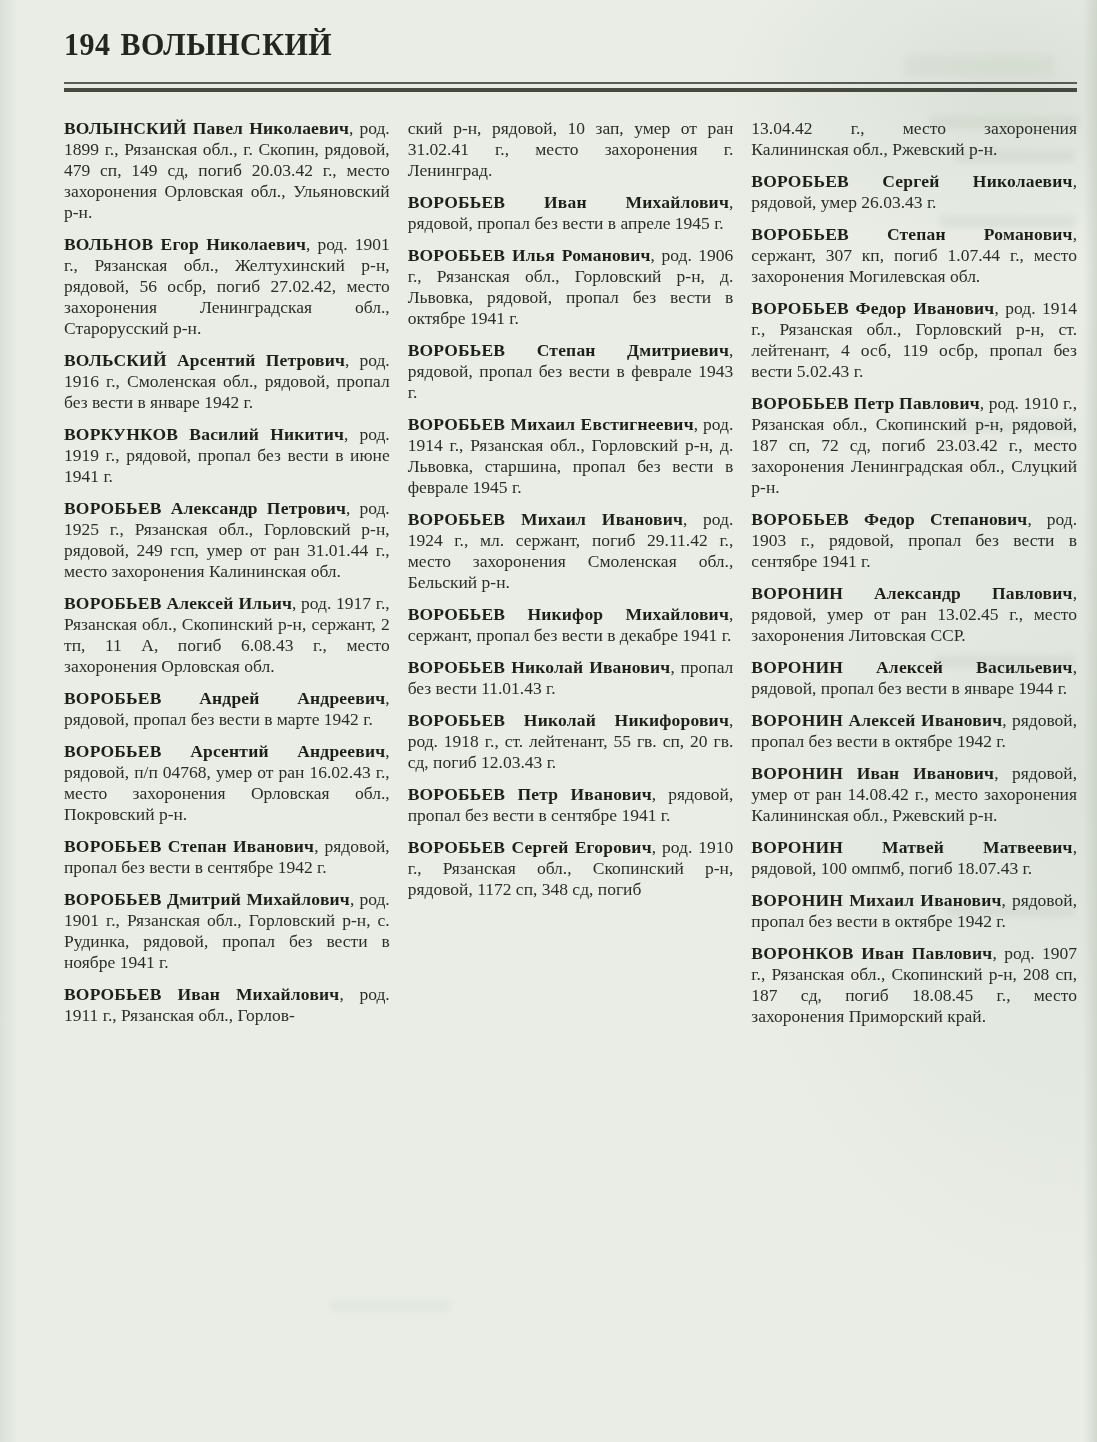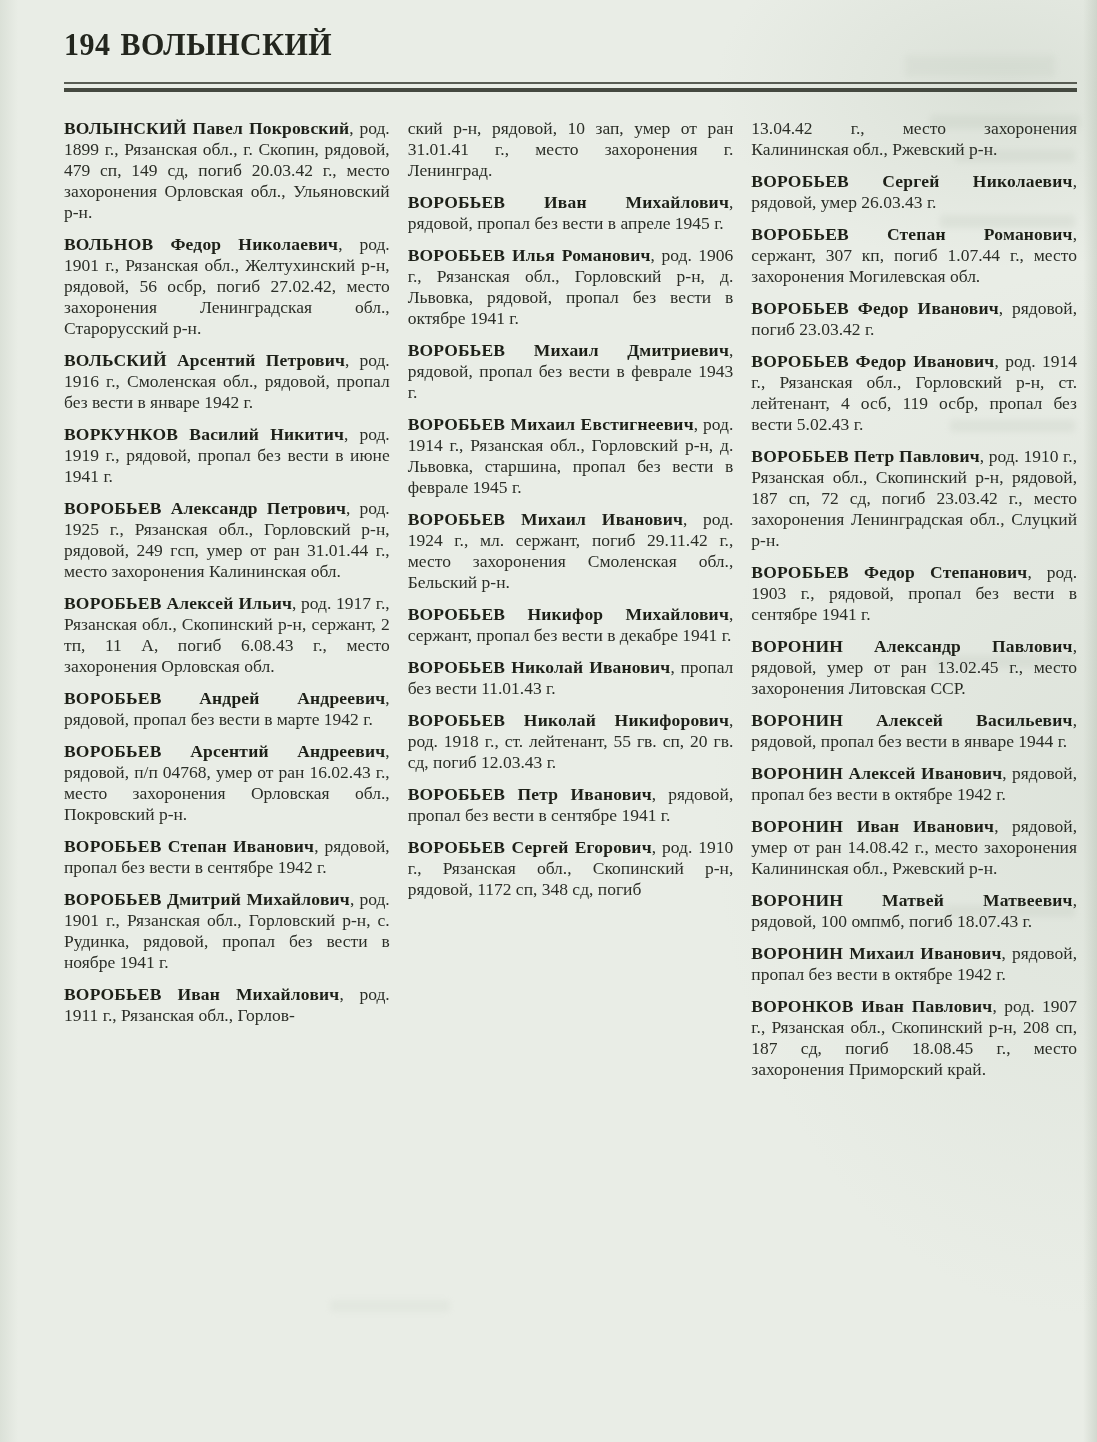--- a/index.html
+++ b/index.html
@@ -99,50 +99,49 @@
 <div class="page">
 
   <div class="page-header">
     <span class="page-num">194</span><span>ВОЛЫНСКИЙ</span>
   </div>
 
   <div class="double-rule"></div>
 
   <div class="columns">
     <div class="col">
-        <p class="entry"><b>ВОЛЫНСКИЙ Павел Покровский</b>, род. 1899 г., Рязанская обл., г. Скопин, рядовой, 479 сп, 149 сд, погиб 20.03.42 г., место захоронения Орловская обл., Ульяновский р-н.</p>
-        <p class="entry"><b>ВОЛЬНОВ Федор Николаевич</b>, род. 1901 г., Рязанская обл., Желтухинский р-н, рядовой, 56 осбр, погиб 27.02.42, место захоронения Ленинградская обл., Старорусский р-н.</p>
+        <p class="entry"><b>ВОЛЫНСКИЙ Павел Николаевич</b>, род. 1899 г., Рязанская обл., г. Скопин, рядовой, 479 сп, 149 сд, погиб 20.03.42 г., место захоронения Орловская обл., Ульяновский р-н.</p>
+        <p class="entry"><b>ВОЛЬНОВ Егор Николаевич</b>, род. 1901 г., Рязанская обл., Желтухинский р-н, рядовой, 56 осбр, погиб 27.02.42, место захоронения Ленинградская обл., Старорусский р-н.</p>
         <p class="entry"><b>ВОЛЬСКИЙ Арсентий Петрович</b>, род. 1916 г., Смоленская обл., рядовой, пропал без вести в январе 1942 г.</p>
         <p class="entry"><b>ВОРКУНКОВ Василий Никитич</b>, род. 1919 г., рядовой, пропал без вести в июне 1941 г.</p>
         <p class="entry"><b>ВОРОБЬЕВ Александр Петрович</b>, род. 1925 г., Рязанская обл., Горловский р-н, рядовой, 249 гсп, умер от ран 31.01.44 г., место захоронения Калининская обл.</p>
         <p class="entry"><b>ВОРОБЬЕВ Алексей Ильич</b>, род. 1917 г., Рязанская обл., Скопинский р-н, сержант, 2 тп, 11 А, погиб 6.08.43 г., место захоронения Орловская обл.</p>
         <p class="entry"><b>ВОРОБЬЕВ Андрей Андреевич</b>, рядовой, пропал без вести в марте 1942 г.</p>
         <p class="entry"><b>ВОРОБЬЕВ Арсентий Андреевич</b>, рядовой, п/п 04768, умер от ран 16.02.43 г., место захоронения Орловская обл., Покровский р-н.</p>
         <p class="entry"><b>ВОРОБЬЕВ Степан Иванович</b>, рядовой, пропал без вести в сентябре 1942 г.</p>
         <p class="entry"><b>ВОРОБЬЕВ Дмитрий Михайлович</b>, род. 1901 г., Рязанская обл., Горловский р-н, с. Рудинка, рядовой, пропал без вести в ноябре 1941 г.</p>
         <p class="entry"><b>ВОРОБЬЕВ Иван Михайлович</b>, род. 1911 г., Рязанская обл., Горлов-</p>
       </div>
     <div class="col">
-        <p class="entry continuation">ский р-н, рядовой, 10 зап, умер от ран 31.01.41 г., место захоронения г. Ленинград.</p>
+        <p class="entry continuation">ский р-н, рядовой, 10 зап, умер от ран 31.02.41 г., место захоронения г. Ленинград.</p>
         <p class="entry"><b>ВОРОБЬЕВ Иван Михайлович</b>, рядовой, пропал без вести в апреле 1945 г.</p>
         <p class="entry"><b>ВОРОБЬЕВ Илья Романович</b>, род. 1906 г., Рязанская обл., Горловский р-н, д. Львовка, рядовой, пропал без вести в октябре 1941 г.</p>
-        <p class="entry"><b>ВОРОБЬЕВ Михаил Дмитриевич</b>, рядовой, пропал без вести в феврале 1943 г.</p>
+        <p class="entry"><b>ВОРОБЬЕВ Степан Дмитриевич</b>, рядовой, пропал без вести в феврале 1943 г.</p>
         <p class="entry"><b>ВОРОБЬЕВ Михаил Евстигнеевич</b>, род. 1914 г., Рязанская обл., Горловский р-н, д. Львовка, старшина, пропал без вести в феврале 1945 г.</p>
         <p class="entry"><b>ВОРОБЬЕВ Михаил Иванович</b>, род. 1924 г., мл. сержант, погиб 29.11.42 г., место захоронения Смоленская обл., Бельский р-н.</p>
         <p class="entry"><b>ВОРОБЬЕВ Никифор Михайлович</b>, сержант, пропал без вести в декабре 1941 г.</p>
         <p class="entry"><b>ВОРОБЬЕВ Николай Иванович</b>, пропал без вести 11.01.43 г.</p>
         <p class="entry"><b>ВОРОБЬЕВ Николай Никифорович</b>, род. 1918 г., ст. лейтенант, 55 гв. сп, 20 гв. сд, погиб 12.03.43 г.</p>
         <p class="entry"><b>ВОРОБЬЕВ Петр Иванович</b>, рядовой, пропал без вести в сентябре 1941 г.</p>
         <p class="entry"><b>ВОРОБЬЕВ Сергей Егорович</b>, род. 1910 г., Рязанская обл., Скопинский р-н, рядовой, 1172 сп, 348 сд, погиб</p>
       </div>
     <div class="col">
         <p class="entry continuation">13.04.42 г., место захоронения Калининская обл., Ржевский р-н.</p>
         <p class="entry"><b>ВОРОБЬЕВ Сергей Николаевич</b>, рядовой, умер 26.03.43 г.</p>
         <p class="entry"><b>ВОРОБЬЕВ Степан Романович</b>, сержант, 307 кп, погиб 1.07.44 г., место захоронения Могилевская обл.</p>
-        <p class="entry"><b>ВОРОБЬЕВ Федор Иванович</b>, рядовой, погиб 23.03.42 г.</p>
         <p class="entry"><b>ВОРОБЬЕВ Федор Иванович</b>, род. 1914 г., Рязанская обл., Горловский р-н, ст. лейтенант, 4 осб, 119 осбр, пропал без вести 5.02.43 г.</p>
         <p class="entry"><b>ВОРОБЬЕВ Петр Павлович</b>, род. 1910 г., Рязанская обл., Скопинский р-н, рядовой, 187 сп, 72 сд, погиб 23.03.42 г., место захоронения Ленинградская обл., Слуцкий р-н.</p>
         <p class="entry"><b>ВОРОБЬЕВ Федор Степанович</b>, род. 1903 г., рядовой, пропал без вести в сентябре 1941 г.</p>
         <p class="entry"><b>ВОРОНИН Александр Павлович</b>, рядовой, умер от ран 13.02.45 г., место захоронения Литовская ССР.</p>
         <p class="entry"><b>ВОРОНИН Алексей Васильевич</b>, рядовой, пропал без вести в январе 1944 г.</p>
         <p class="entry"><b>ВОРОНИН Алексей Иванович</b>, рядовой, пропал без вести в октябре 1942 г.</p>
         <p class="entry"><b>ВОРОНИН Иван Иванович</b>, рядовой, умер от ран 14.08.42 г., место захоронения Калининская обл., Ржевский р-н.</p>
         <p class="entry"><b>ВОРОНИН Матвей Матвеевич</b>, рядовой, 100 омпмб, погиб 18.07.43 г.</p>
         <p class="entry"><b>ВОРОНИН Михаил Иванович</b>, рядовой, пропал без вести в октябре 1942 г.</p>
         <p class="entry"><b>ВОРОНКОВ Иван Павлович</b>, род. 1907 г., Рязанская обл., Скопинский р-н, 208 сп, 187 сд, погиб 18.08.45 г., место захоронения Приморский край.</p>

